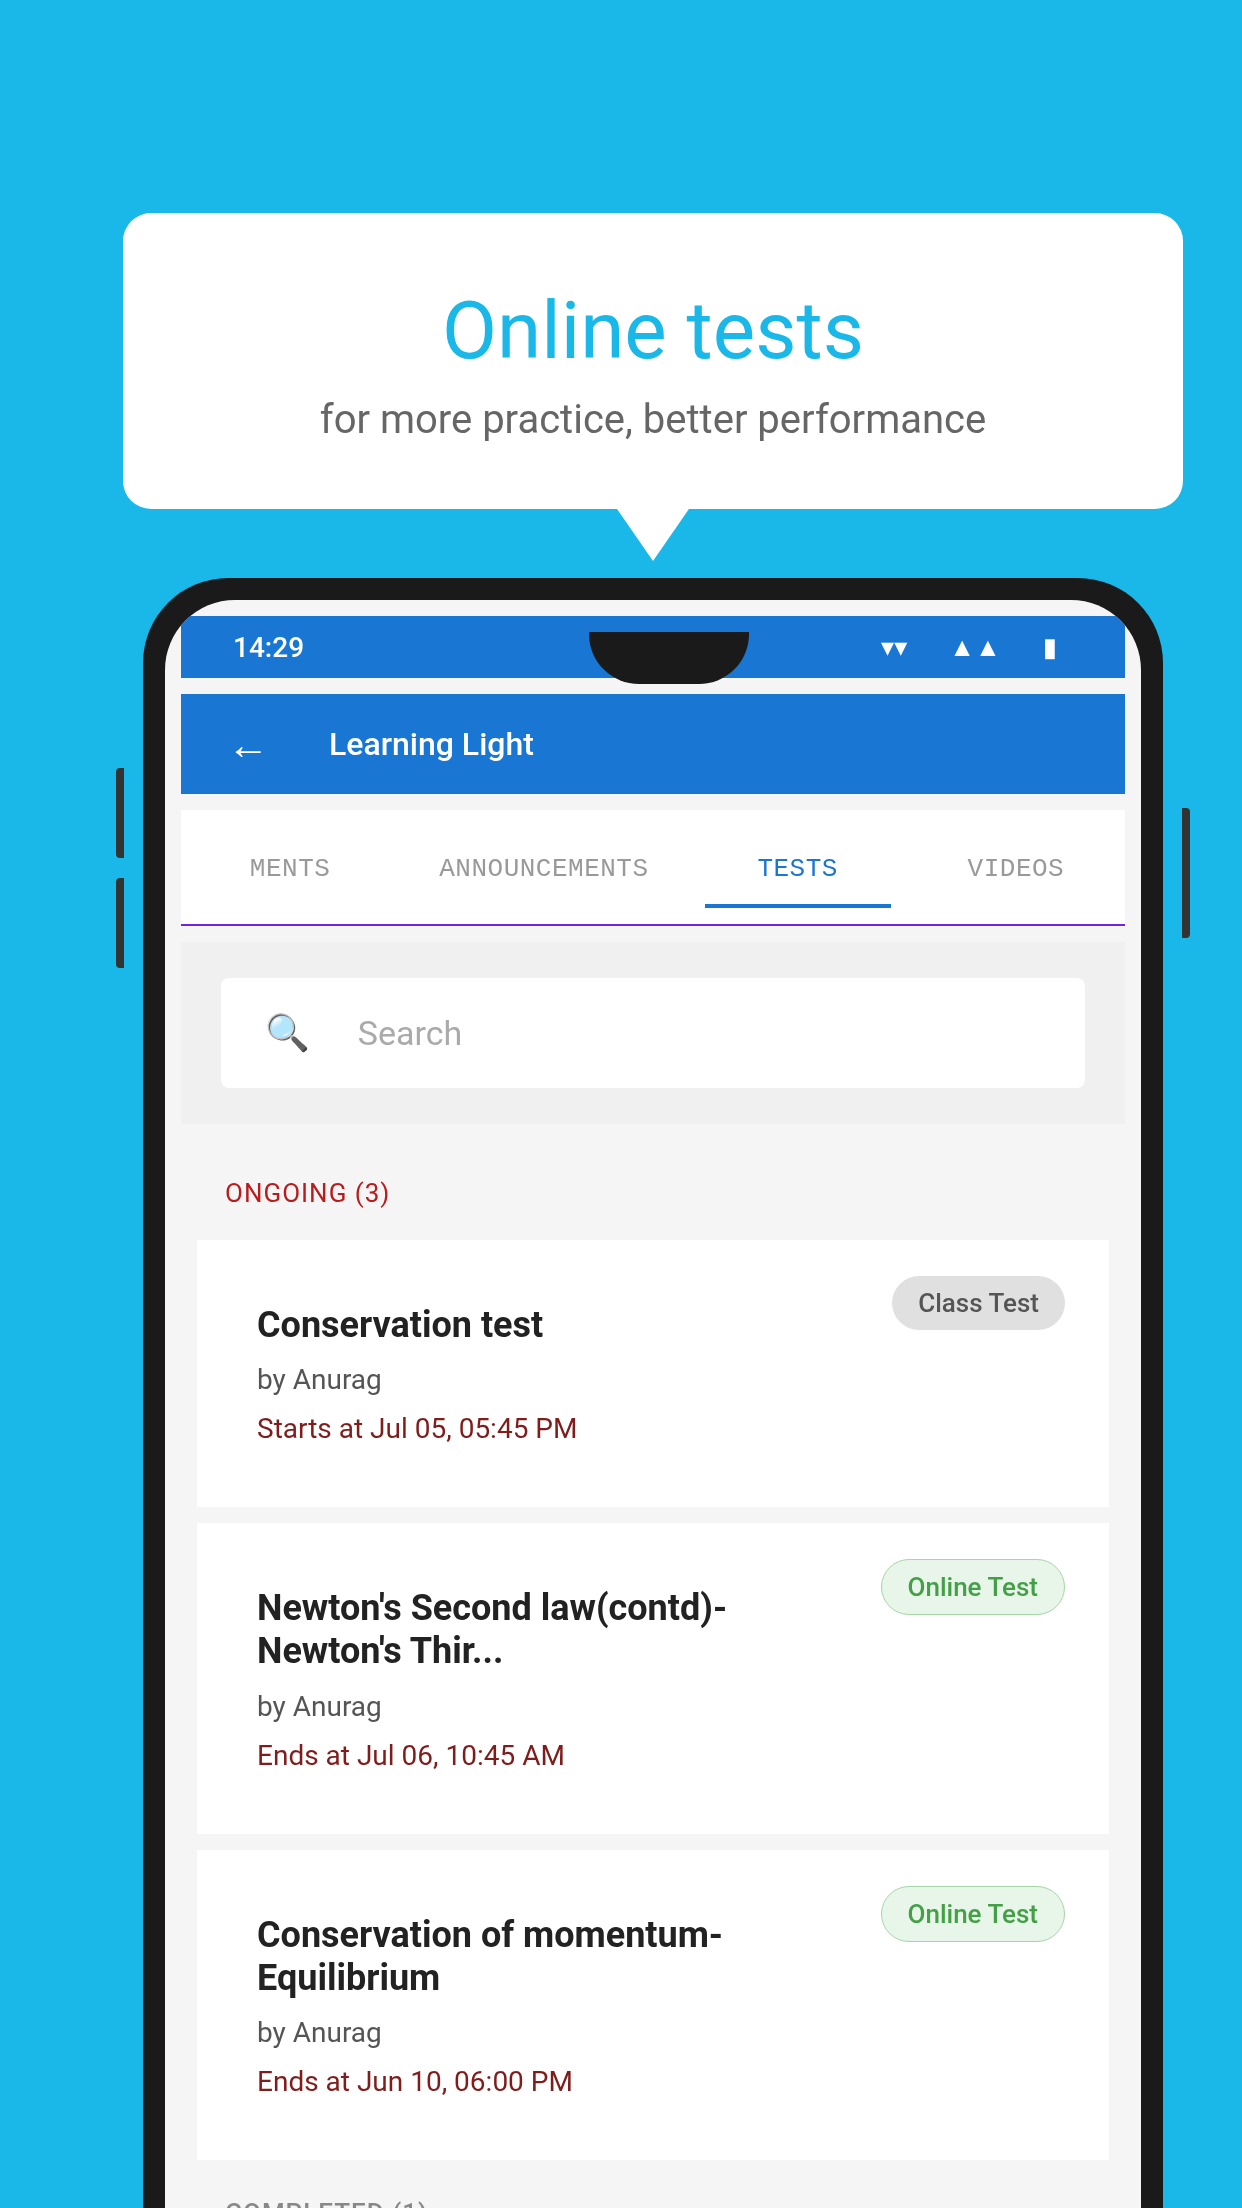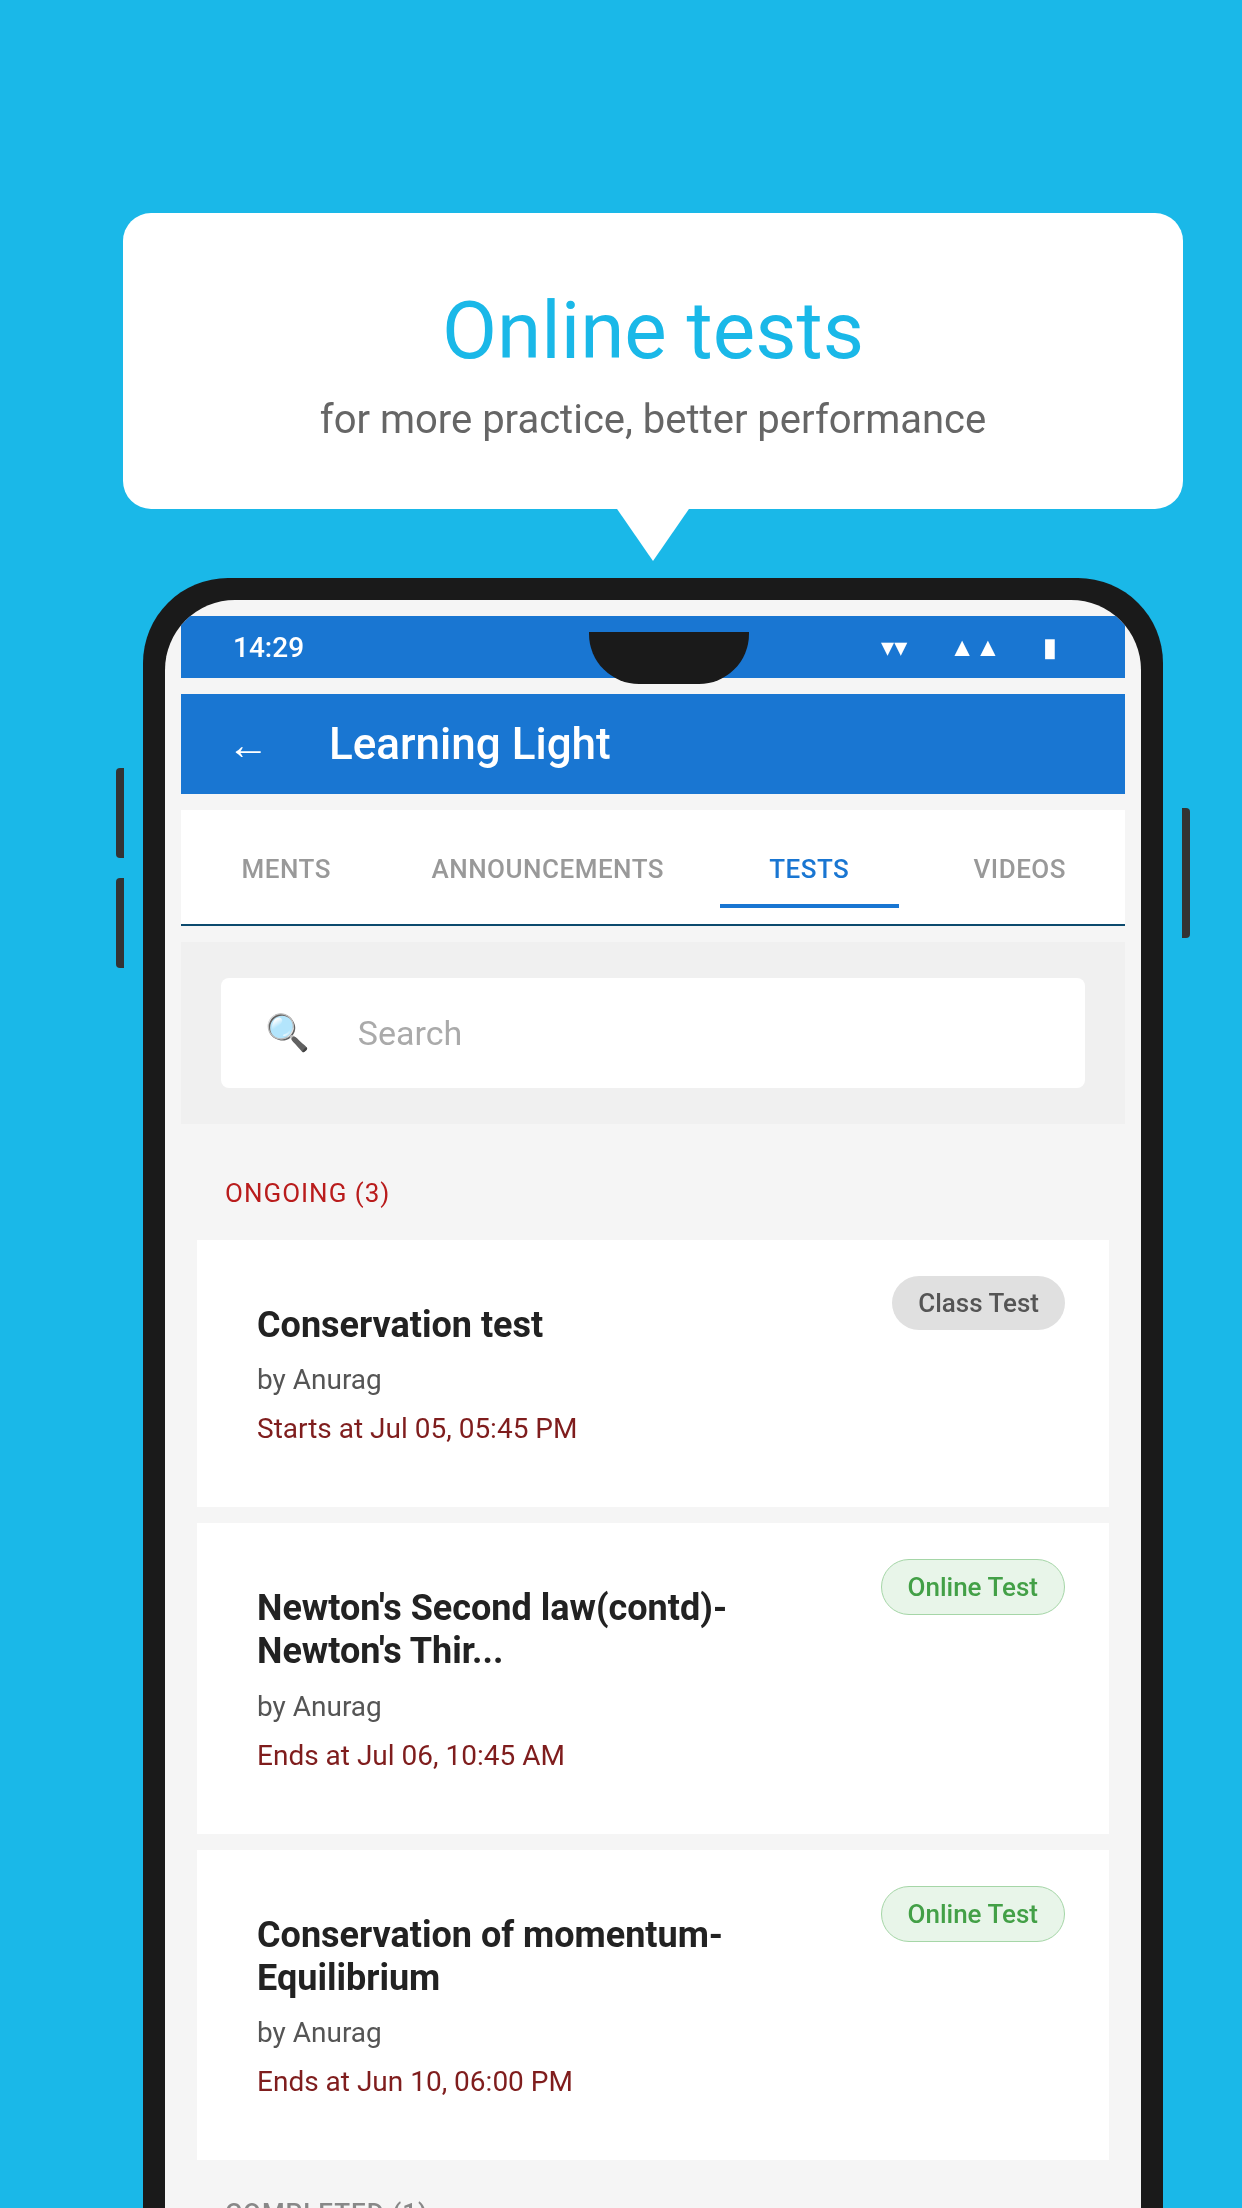--- a/index.html
+++ b/index.html
@@ -119,30 +119,31 @@
     }
 
     .back-arrow {
       color: white;
       font-size: 42px;
       cursor: pointer;
     }
 
     .app-bar-title {
       color: white;
-      font-size: 44px;
+      font-size: 32px;
       font-weight: 500;
     }
 
     
     .tabs-container {
       background: white;
       display: flex;
-      border-bottom: 2px solid #0c4a6e;
+      border-bottom: 2px solid #6d28d9;
       overflow: hidden;
+      font-family: Liberation Mono, monospace;
     }
 
     .tab {
       flex: 1;
       text-align: center;
       padding: 28px 8px 24px;
       font-size: 26px;
       color: #999;
       font-weight: 500;
       letter-spacing: 0.5px;

